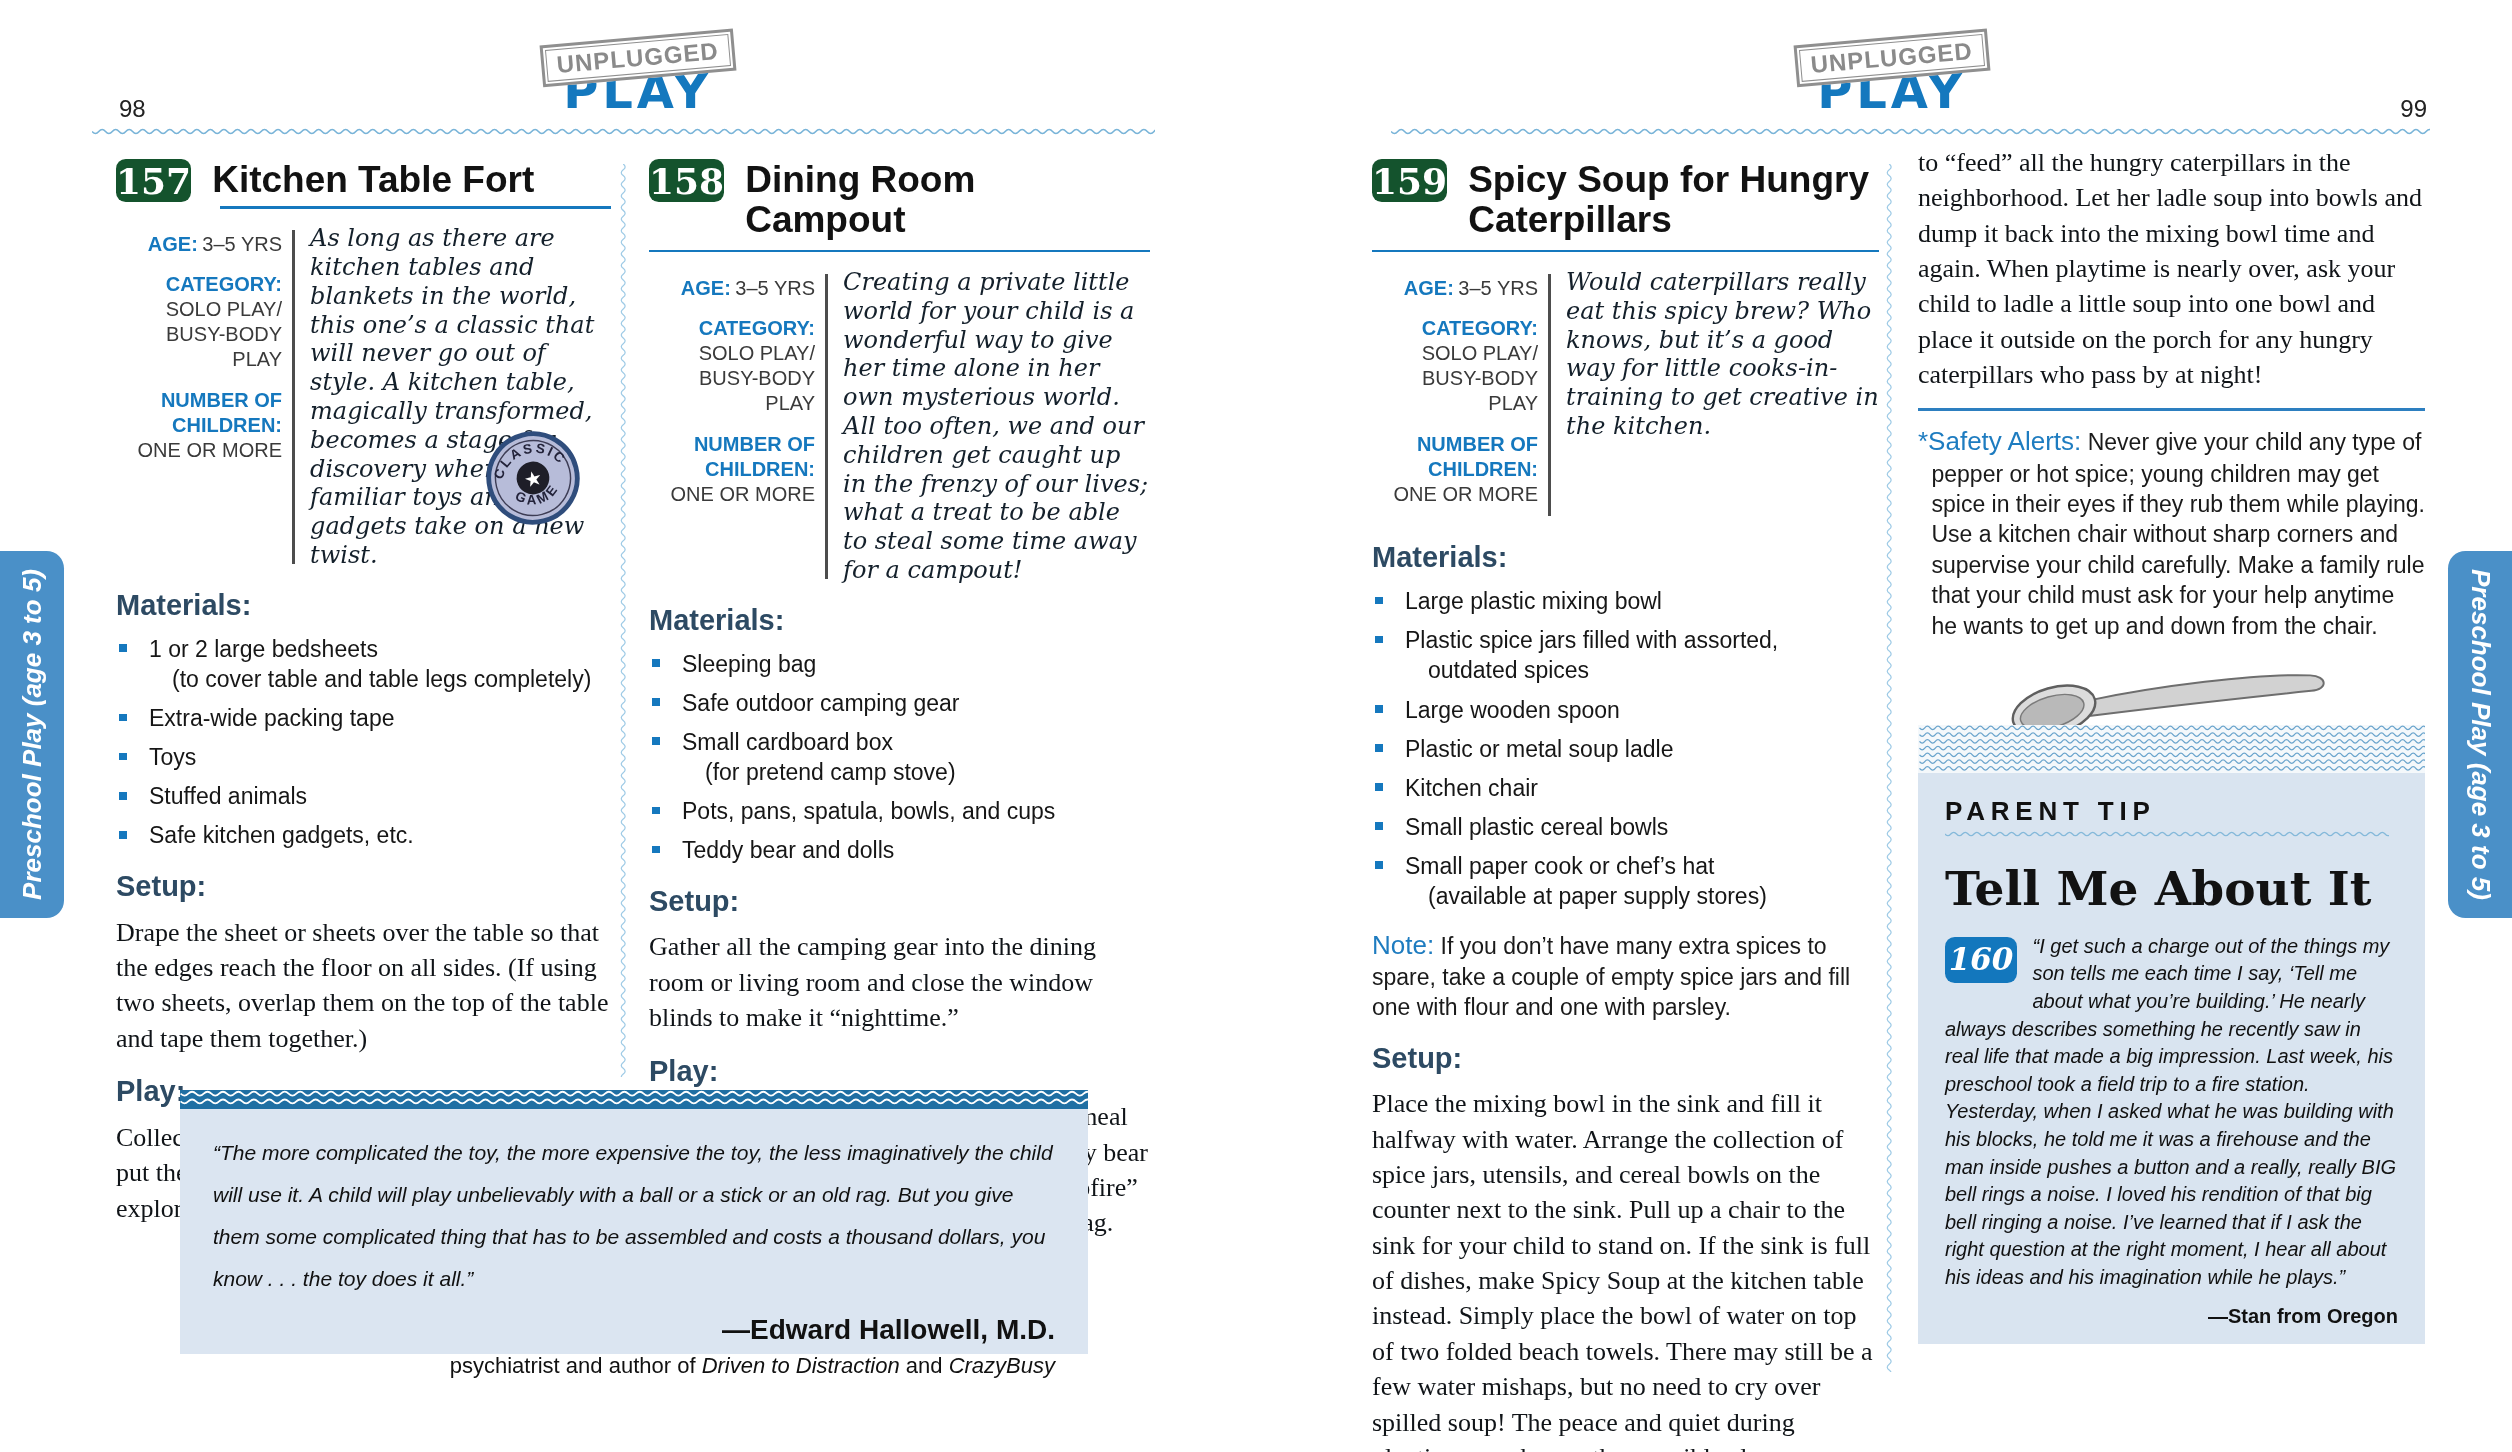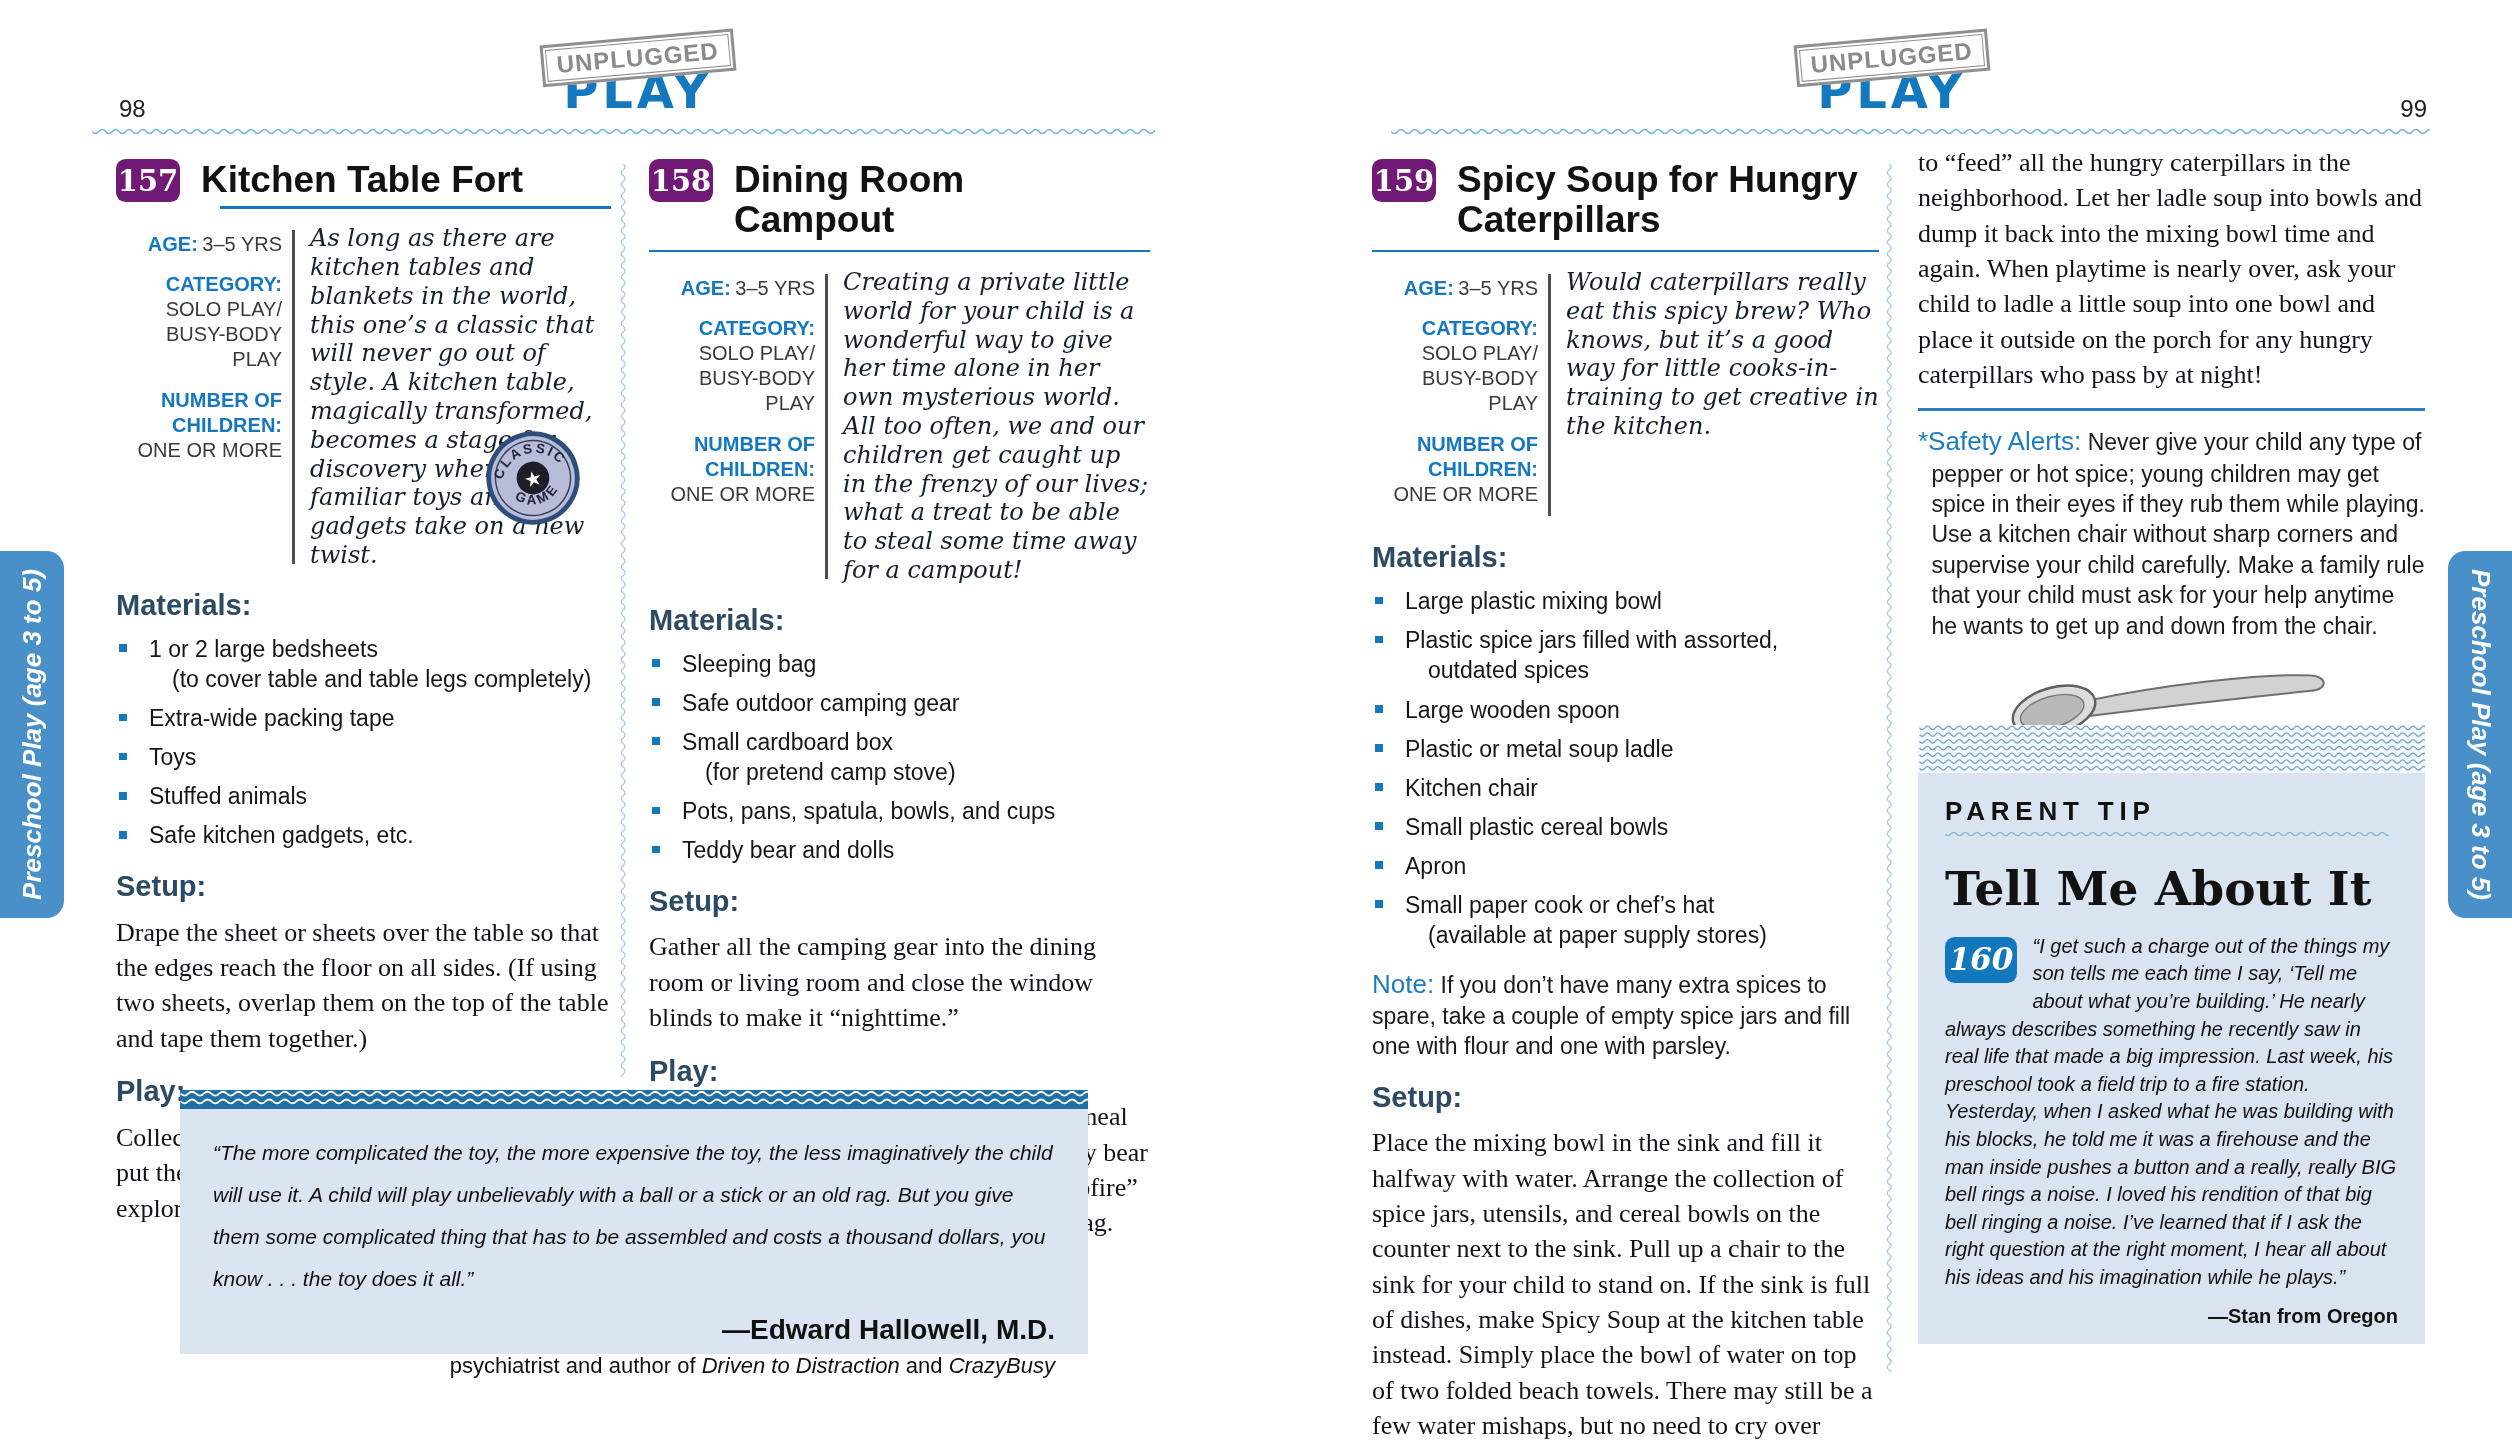--- a/index.html
+++ b/index.html
@@ -31,23 +31,23 @@
   #col1{left:116px;width:495px;}
   #col2{left:649px;width:501px;}
   #col3{left:1372px;width:507px;}
   #col4{left:1918px;width:507px;top:145px;}
   .vsep{position:absolute;}
   .vsep.one{left:620px;top:164px;}
   .vsep.two{left:1886px;top:164px;}
 
   
   .ahead{display:flex;gap:21px;align-items:flex-start;}
-  .badge{min-width:64px;height:43px;background:#701a75;border-radius:9.7px;color:#fff;
+  .badge{min-width:64px;height:43px;background:#14532d;border-radius:9.7px;color:#fff;
          display:flex;align-items:center;justify-content:center;
-         font-family:"DejaVu Serif",serif;font-weight:bold;font-size:29px;flex:0 0 auto;}
+         font-family:"DejaVu Serif",serif;font-weight:bold;font-size:36px;flex:0 0 auto;}
   .atitle{font-family:Liberation Sans, sans-serif;font-weight:bold;font-size:37px;line-height:1.08;color:#121212;padding-top:1px;}
   .a158 .atitle{max-width:290px;}
   .a159 .atitle{max-width:444px;}
   .titlerule{height:2.9px;background:#1578be;margin-top:9.7px;}
   .a157 .titlerule{margin-left:104px;margin-top:3.9px;}
 
   
   .inforow{display:flex;margin-top:15.5px;}
   .info{width:166px;text-align:right;padding-top:7.7px;flex:0 0 auto;}
   .igroup{margin-bottom:15.5px;line-height:1.25;}
@@ -248,21 +248,20 @@
       <div class="intro">Would caterpillars really eat this spicy brew? Who knows, but it’s a good way for little cooks-in-training to get creative in the kitchen.</div>
     </div>
     <div class="h">Materials:</div>
     <ul class="mats">
       <li><span>Large plastic mixing bowl</span></li>
       <li><span>Plastic spice jars filled with assorted,</span><div class="sub">outdated spices</div></li>
       <li><span>Large wooden spoon</span></li>
       <li><span>Plastic or metal soup ladle</span></li>
       <li><span>Kitchen chair</span></li>
       <li><span>Small plastic cereal bowls</span></li>
-      <li><span>Apron</span></li>
       <li><span>Small paper cook or chef’s hat</span><div class="sub">(available at paper supply stores)</div></li>
     </ul>
     <div class="notep">
       <span class="notelabel">Note:</span>
       <span>If you don’t have many extra spices to spare, take a couple of empty spice jars and fill one with flour and one with parsley.</span>
     </div>
     <div class="h">Setup:</div>
     <p class="para">Place the mixing bowl in the sink and fill it halfway with water. Arrange the collection of spice jars, utensils, and cereal bowls on the counter next to the sink. Pull up a chair to the sink for your child to stand on. If the sink is full of dishes, make Spicy Soup at the kitchen table instead. Simply place the bowl of water on top of two folded beach towels. There may still be a few water mishaps, but no need to cry over spilled soup! The peace and quiet during playtime may be worth a possible cleanup.</p>
 
   </div>

